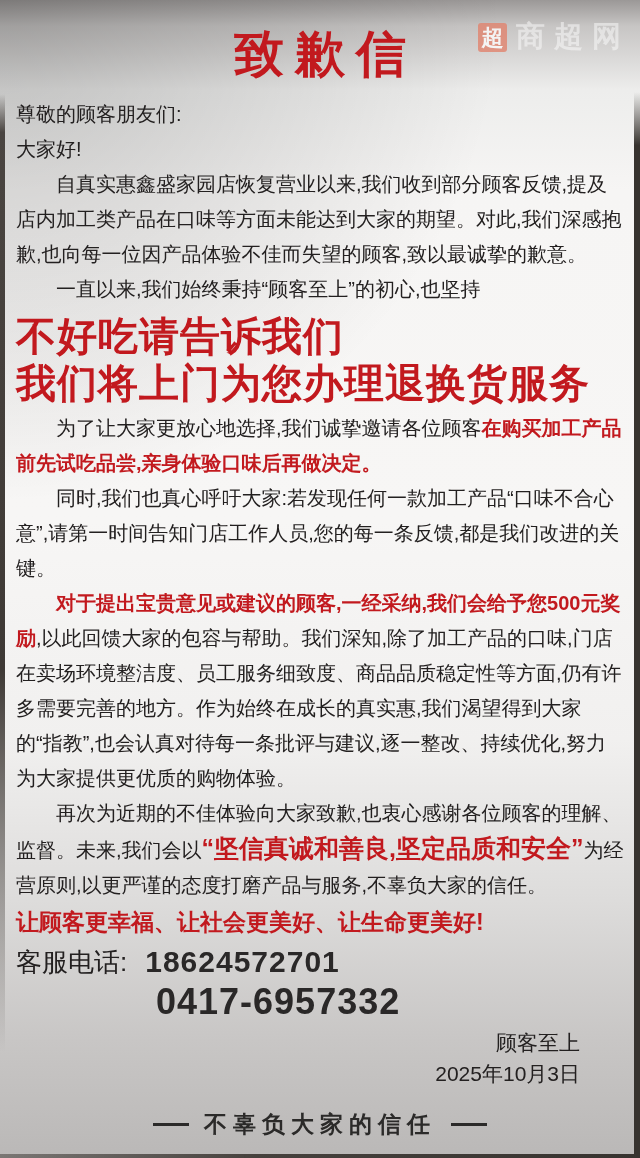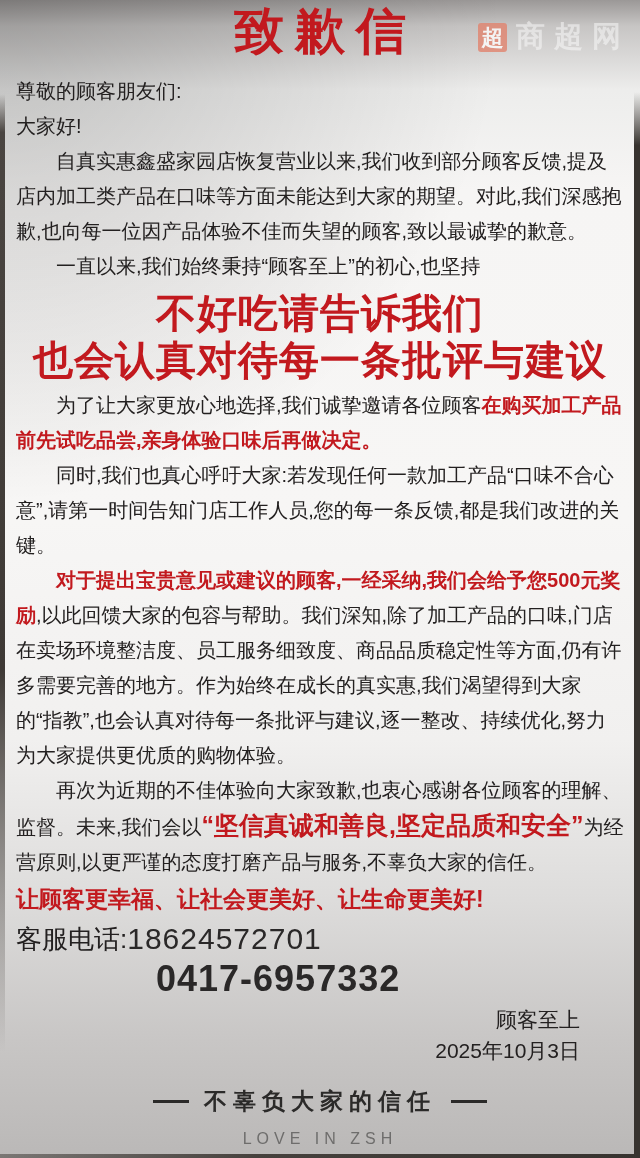--- a/index.html
+++ b/index.html
@@ -28,38 +28,38 @@
 
   
   .watermark { position:absolute; top:17px; right:10px; display:flex; align-items:center; gap:9px; z-index:2; }
   .wm-logo {
     width:29px; height:29px; border-radius:3px; background:#e2826c; opacity:.78;
     color:#fff; font-size:22px; font-weight:bold; line-height:29px; text-align:center;
   }
   .wm-text { color:rgba(255,255,255,0.48); font-size:29px; font-weight:bold; letter-spacing:9px; }
 
   .title {
-    padding-top:0; text-align:center;
+    padding-top:23px; text-align:center;
     color:#c2191e; font-size:50px; font-weight:bold;
     letter-spacing:11px; text-indent:11px; line-height:62px;
   }
 
   .content { position:relative; z-index:1; padding:12px 16px 0 16px; font-size:20px; line-height:35px; }
   .content p { margin:0; }
   .indent { text-indent:2em; }
   .em  { color:#c2191e; font-weight:bold; }
   .em-big { color:#c2191e; font-weight:bold; font-size:25px; }
 
-  .banner { text-align:center; color:#c2191e; font-weight:bold; margin:6px 0 4px 0; }
+  .banner { text-align:left; color:#c2191e; font-weight:bold; margin:6px 0 4px 0; }
   .banner div { font-size:40px; line-height:47px; letter-spacing:1px; }
 
   .slogan { color:#c2191e; font-weight:bold; font-size:23px; line-height:38px; }
 
   .contact-line1 { font-size:26px; line-height:42px; display:flex; align-items:flex-end; }
-  .phone { font-size:30px; font-weight:normal; letter-spacing:1px; color:#2a2828; margin-left:0; }
+  .phone { font-size:30px; font-weight:bold; letter-spacing:1px; color:#2a2828; margin-left:18px; }
   .contact-line2 { padding-left:140px; font-size:36px; line-height:38px; letter-spacing:1px; color:#2a2828;font-weight:bold; }
 
   .signature { margin-top:6px; text-align:right; padding-right:44px; font-size:21px; line-height:31px; }
 
   .footer { margin-top:20px; text-align:center; }
   .tagline { display:flex; justify-content:center; align-items:center; gap:15px;
     font-size:23px; letter-spacing:6px; color:#2b2a29; font-weight:bold; line-height:30px; }
   .dash { display:inline-block; width:36px; height:3px; background:#2b2a29; }
   .tagline-en { margin-top:5px; font-size:16px; letter-spacing:5px; color:#6e6d6c; }
 </style>
@@ -83,21 +83,21 @@
 
     <p>尊敬的顾客朋友们:</p>
     <p>大家好!</p>
 
     <p class="indent">自真实惠鑫盛家园店恢复营业以来,我们收到部分顾客反馈,提及店内加工类产品在口味等方面未能达到大家的期望。对此,我们深感抱歉,也向每一位因产品体验不佳而失望的顾客,致以最诚挚的歉意。</p>
 
     <p class="indent">一直以来,我们始终秉持“顾客至上”的初心,也坚持</p>
 
     <div class="banner">
       <div>不好吃请告诉我们</div>
-      <div>也会认真对待每一条批评与建议</div>
+      <div>我们将上门为您办理退换货服务</div>
     </div>
 
     <p class="indent"><span>为了让大家更放心地选择,我们诚挚邀请各位顾客</span><span class="em">在购买加工产品前先试吃品尝,亲身体验口味后再做决定。</span></p>
 
     <p class="indent">同时,我们也真心呼吁大家:若发现任何一款加工产品“口味不合心意”,请第一时间告知门店工作人员,您的每一条反馈,都是我们改进的关键。</p>
 
     <p class="indent"><span class="em">对于提出宝贵意见或建议的顾客,一经采纳,我们会给予您500元奖励</span><span>,以此回馈大家的包容与帮助。我们深知,除了加工产品的口味,门店在卖场环境整洁度、员工服务细致度、商品品质稳定性等方面,仍有许多需要完善的地方。作为始终在成长的真实惠,我们渴望得到大家的“指教”,也会认真对待每一条批评与建议,逐一整改、持续优化,努力为大家提供更优质的购物体验。</span></p>
 
     <p class="indent"><span>再次为近期的不佳体验向大家致歉,也衷心感谢各位顾客的理解、监督。未来,我们会以</span><span class="em-big">“坚信真诚和善良,坚定品质和安全”</span><span>为经营原则,以更严谨的态度打磨产品与服务,不辜负大家的信任。</span></p>
 

